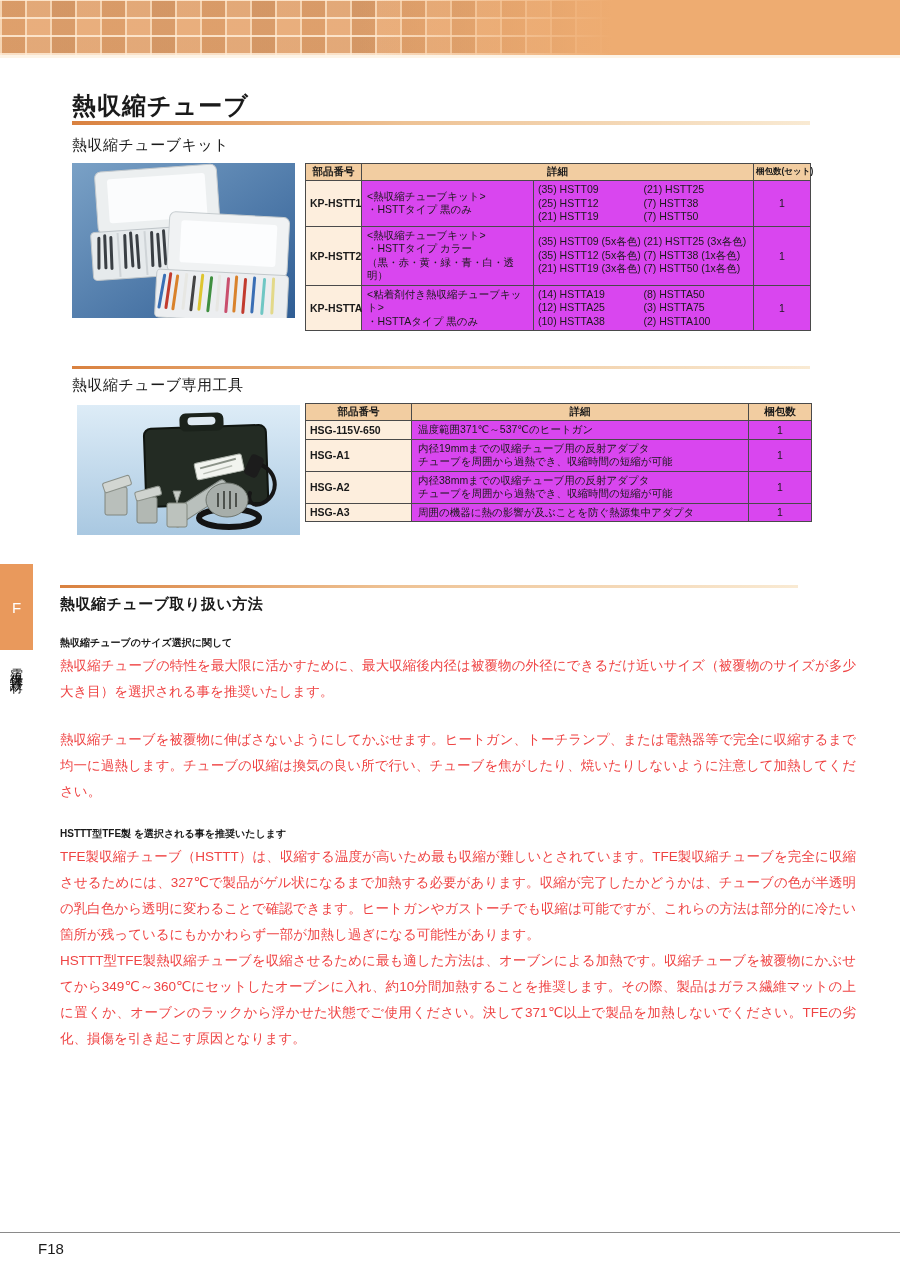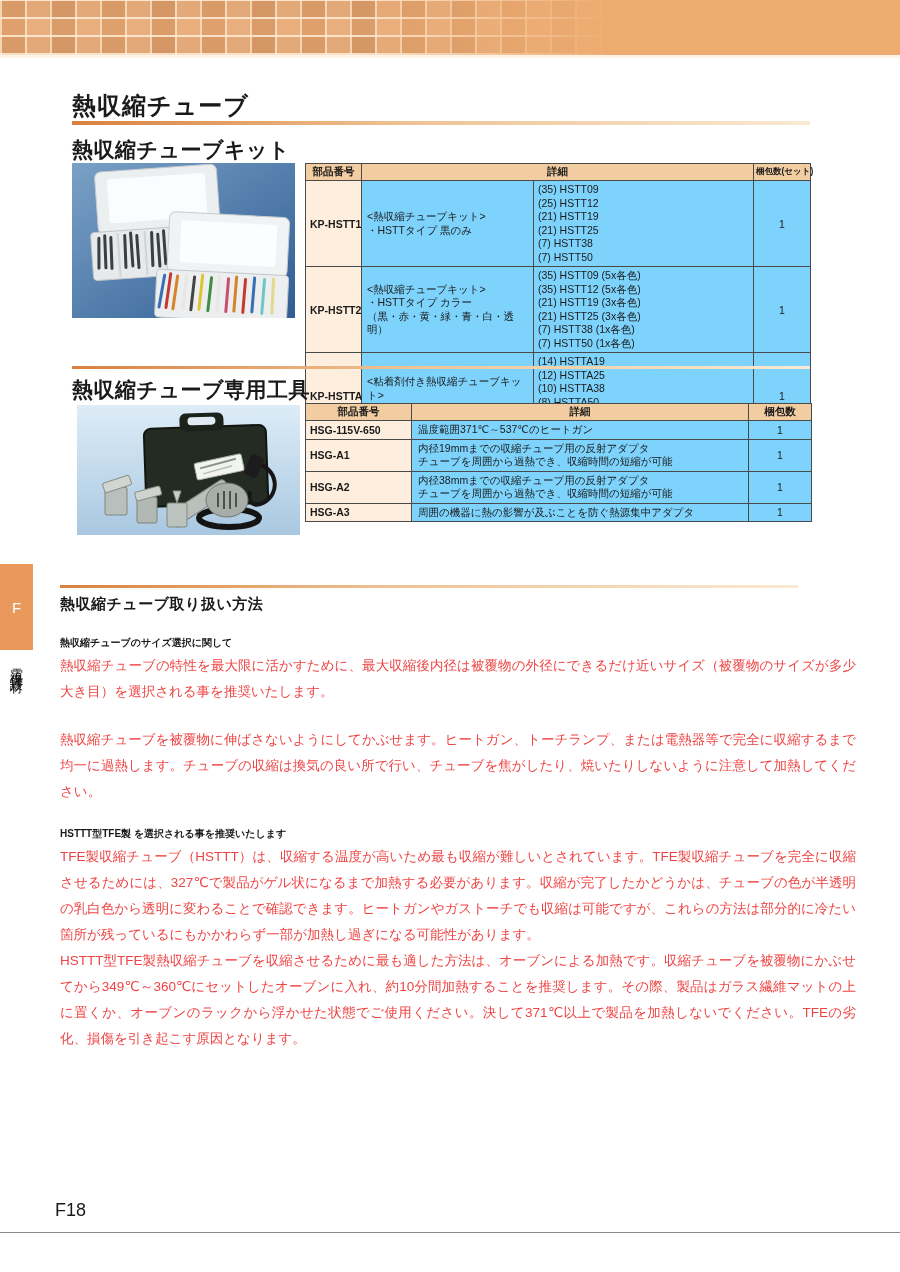--- a/index.html
+++ b/index.html
@@ -18,60 +18,60 @@
       repeating-linear-gradient(0deg, rgba(140,85,45,0.07) 0 18px, transparent 18px 36px);
   }
   .band-fade { position:absolute; left:0; top:0; width:100%; height:100%;
     background:linear-gradient(to right, rgba(238,172,113,0) 40%, #eeac71 68%); }
   .band-edge { position:absolute; left:0; top:55px; width:900px; height:3px; background:#fdf4e7; }
 
   
   .page-title { position:absolute; left:72px; top:90px; font-size:24px; font-weight:bold; letter-spacing:1px; }
   .grad-rule { background:linear-gradient(to right,#d9813f,#eec294 45%,#f9ead3); }
   .title-rule { position:absolute; left:72px; top:121px; width:738px; height:4px; }
-  .sec-heading { position:absolute; font-size:21px; font-weight:bold; letter-spacing:0.5px; }
+  .sec-heading { position:absolute; font-size:15px; font-weight:normal; letter-spacing:0.5px; }
   .rule-tools { position:absolute; left:72px; top:366px; width:738px; height:3px; }
 
   
   .photo { position:absolute; display:block; }
   #kit-photo { left:72px; top:163px; }
   #gun-photo { left:77px; top:405px; }
 
   
-  table { position:absolute; border-collapse:collapse; table-layout:fixed; background:#7dd3fc; }
+  table { position:absolute; border-collapse:collapse; table-layout:fixed; background:#d946ef; }
   th, td { border:1px solid #4a4a4a; vertical-align:middle; }
   th { background:#f2cda1; font-weight:bold; font-size:10.5px; height:17px; padding:1px 2px; text-align:center; white-space:nowrap; }
   th.qty-head-kit { font-size:8.5px; }
   td.part { background:#fdeedd; font-weight:bold; font-size:10.5px; padding:2px 4px; white-space:nowrap; }
   td.desc { font-size:10.5px; line-height:13.5px; padding:2px 5px; }
   td.codes { font-size:10.5px; line-height:13.5px; padding:2px 4px; }
   td.qty { font-size:10.5px; text-align:center; }
   td.detail { font-size:10.5px; line-height:13.5px; padding:2px 6px; }
-  .codes-wrap { display:flex;flex-direction:column; }
+  .codes-wrap { display:flex; }
   .codes-col { width:50%; }
   #kit-table { left:305px; top:163px; width:505px; }
   #tools-table { left:305px; top:403px; width:506px; }
 
   
   .handling { position:absolute; left:60px; top:585px; width:796px; }
   .handling .grad-rule { width:738px; height:3px; }
   .handling h2 { font-size:15px; font-weight:bold; margin-top:7px; letter-spacing:0.5px; }
   .block { margin-top:22px; }
   .block h3 { font-size:10px; font-weight:bold; margin-bottom:3px; }
   .block p { font-size:13.5px; line-height:26px; text-align:justify; color:#ef4444; }
 
   
   .side-tab { position:absolute; left:0; top:564px; width:33px; height:86px; background:#e9995c;
     color:#fff; font-size:15px; display:flex; align-items:center; justify-content:center; }
   .side-vert { position:absolute; left:7px; top:658px; writing-mode:vertical-rl; text-orientation:upright;
     font-size:13px; letter-spacing:3px; color:#111; }
 
   
   .footer-rule { position:absolute; left:0; top:1232px; width:900px; height:1px; background:#8a8a8a; }
-  .footer-label { position:absolute; left:38px; top:1200px; font-size:18px;margin-left:17px; }
+  .footer-label { position:absolute; left:38px; top:1240px; font-size:15px; }
 </style>
 </head>
 <body>
 
 <div class="top-band">
   <div class="band-grid"></div>
   <div class="band-fade"></div>
 </div>
 <div class="band-edge"></div>
 

